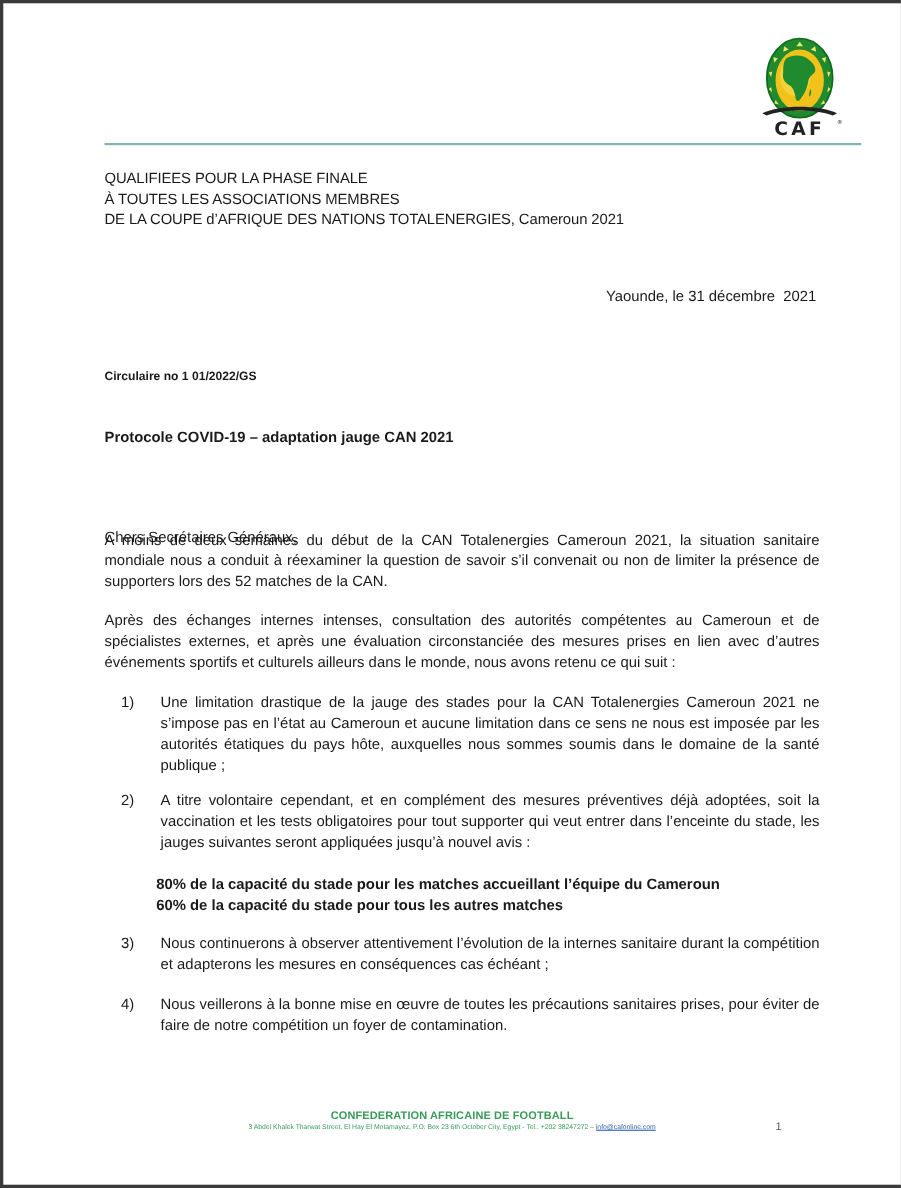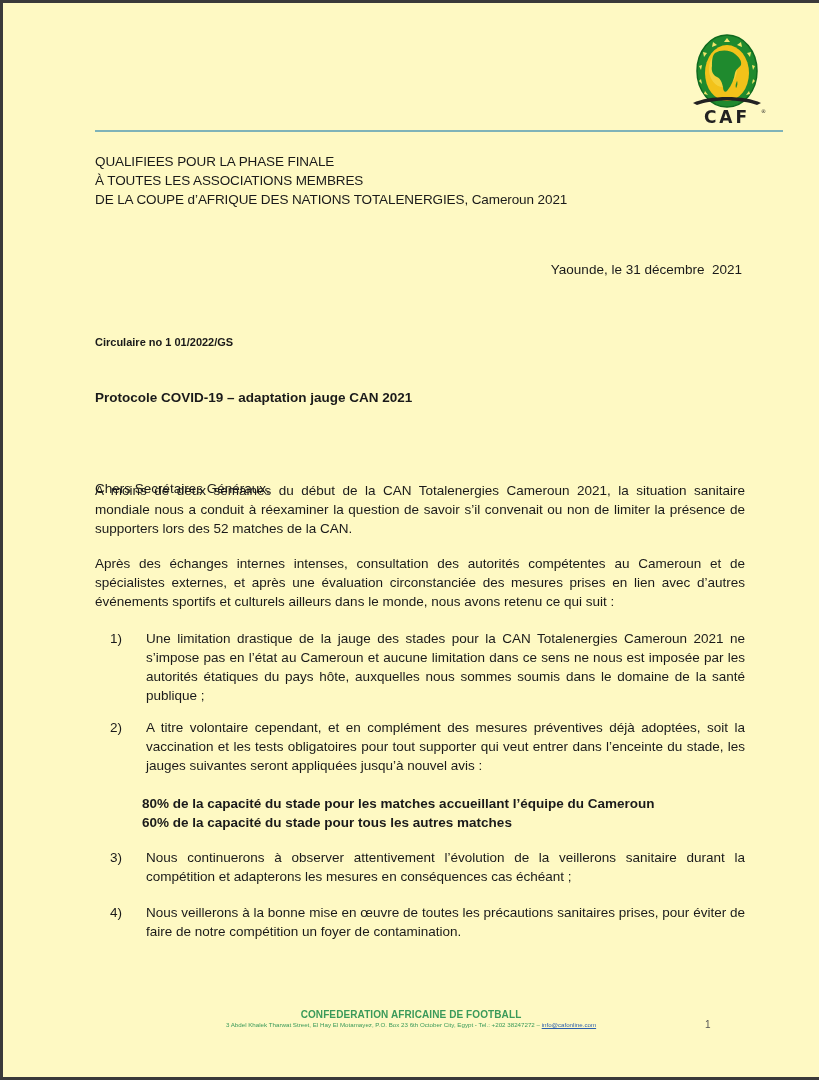--- a/index.html
+++ b/index.html
@@ -3,21 +3,21 @@
 <meta charset="utf-8">
 <style>
   html, body { margin: 0; padding: 0; }
   body {
     width: 819px; height: 1080px; overflow: hidden;
     background: #3a3a3a;
     font-family: "Liberation Sans", "DejaVu Sans", sans-serif;
   }
   .page {
     position: absolute; left: 3px; top: 3px; width: 816px; height: 1074px;
-    background: #fef9c3;
+    background: #ffffff;
     color: #1a1a1a;
   }
   .logo {
     position: absolute; left: 676px; top: 30px; width: 96px; height: 94px;
   }
   .header-rule {
     position: absolute; left: 92px; top: 127px; width: 688px; height: 2px;
     background: #7fb3b8;
   }
   .addressee {
@@ -127,21 +127,21 @@
     <span class="num">2)</span>
     <div class="txt">A titre volontaire cependant, et en complément des mesures préventives déjà adoptées, soit la vaccination et les tests obligatoires pour tout supporter qui veut entrer dans l’enceinte du stade, les jauges suivantes seront appliquées jusqu’à nouvel avis :</div>
     <div class="capacity">
       <div>80% de la capacité du stade pour les matches accueillant l’équipe du Cameroun</div>
       <div>60% de la capacité du stade pour tous les autres matches</div>
     </div>
   </div>
 
   <div class="list-item li3">
     <span class="num">3)</span>
-    <div class="txt">Nous continuerons à observer attentivement l’évolution de la veillerons sanitaire durant la compétition et adapterons les mesures en conséquences cas échéant ;</div>
+    <div class="txt">Nous continuerons à observer attentivement l’évolution de la internes sanitaire durant la compétition et adapterons les mesures en conséquences cas échéant ;</div>
   </div>
 
   <div class="list-item li4">
     <span class="num">4)</span>
     <div class="txt">Nous veillerons à la bonne mise en œuvre de toutes les précautions sanitaires prises, pour éviter de faire de notre compétition un foyer de contamination.</div>
   </div>
 
   <div class="footer-org">CONFEDERATION AFRICAINE DE FOOTBALL</div>
   <div class="footer-addr"><span>3 Abdel Khalek Tharwat Street, El Hay El Motamayez, P.O. Box 23 6th October City, Egypt - Tel.: +202 38247272 – </span><span class="email">info@cafonline.com</span></div>
   <div class="page-num">1</div>

